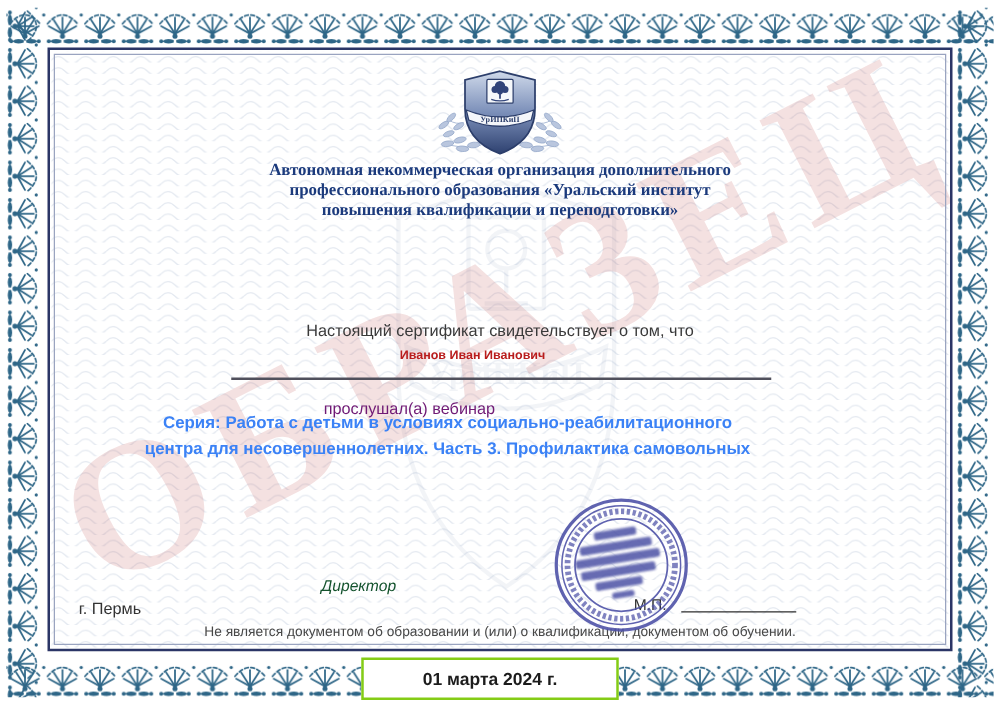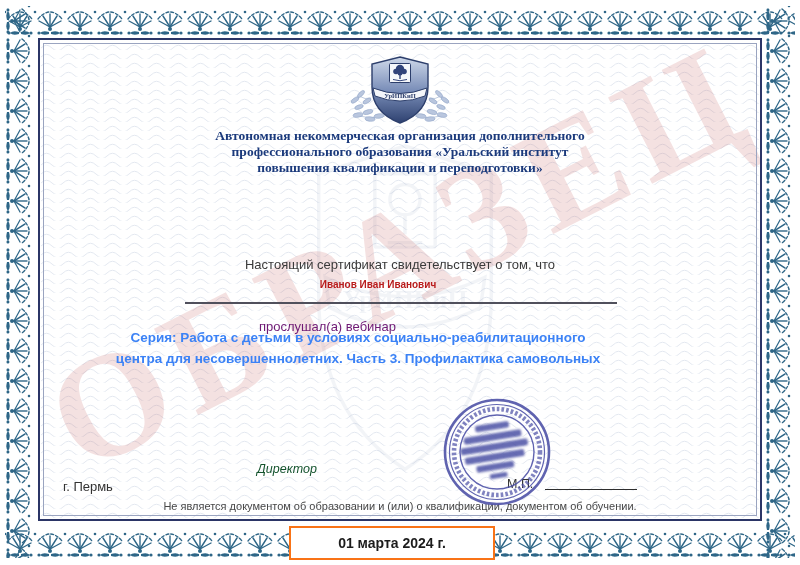--- a/index.html
+++ b/index.html
@@ -53,21 +53,21 @@
   .signer   { position:absolute; left:257px; top:462px; font-size:12.5px; line-height:15px; color:#14532d;font-style:italic; }
   .mp       { position:absolute; left:507px; top:477px; font-size:12.5px; color:#333333; z-index:3; }
   .sig-line { position:absolute; left:545px; top:477px; width:92px; height:12px;
               border-bottom:1.5px solid #2e2e2e; }
   .disclaimer { position:absolute; left:0; top:500px; width:800px; text-align:center;
                 font-size:11px; color:#474747; }
 
   .stamp { position:absolute; left:441px; top:396px; width:112px; height:112px; z-index:4; opacity:0.9; }
 
   .date-box { position:absolute; left:289px; top:526px; width:202px; height:30px;
-              background:#ffffff; border:2px solid #f97316; z-index:6;
+              background:#ffffff; border:2px solid #84cc16; z-index:6;
               display:flex; align-items:center; justify-content:center;
               font-size:14px; font-weight:bold; color:#1c1c1c; }
 </style>
 </head>
 <body>
 
 <div class="cert">
 
   <svg width="0" height="0" style="position:absolute" aria-hidden="true">
     <defs>

